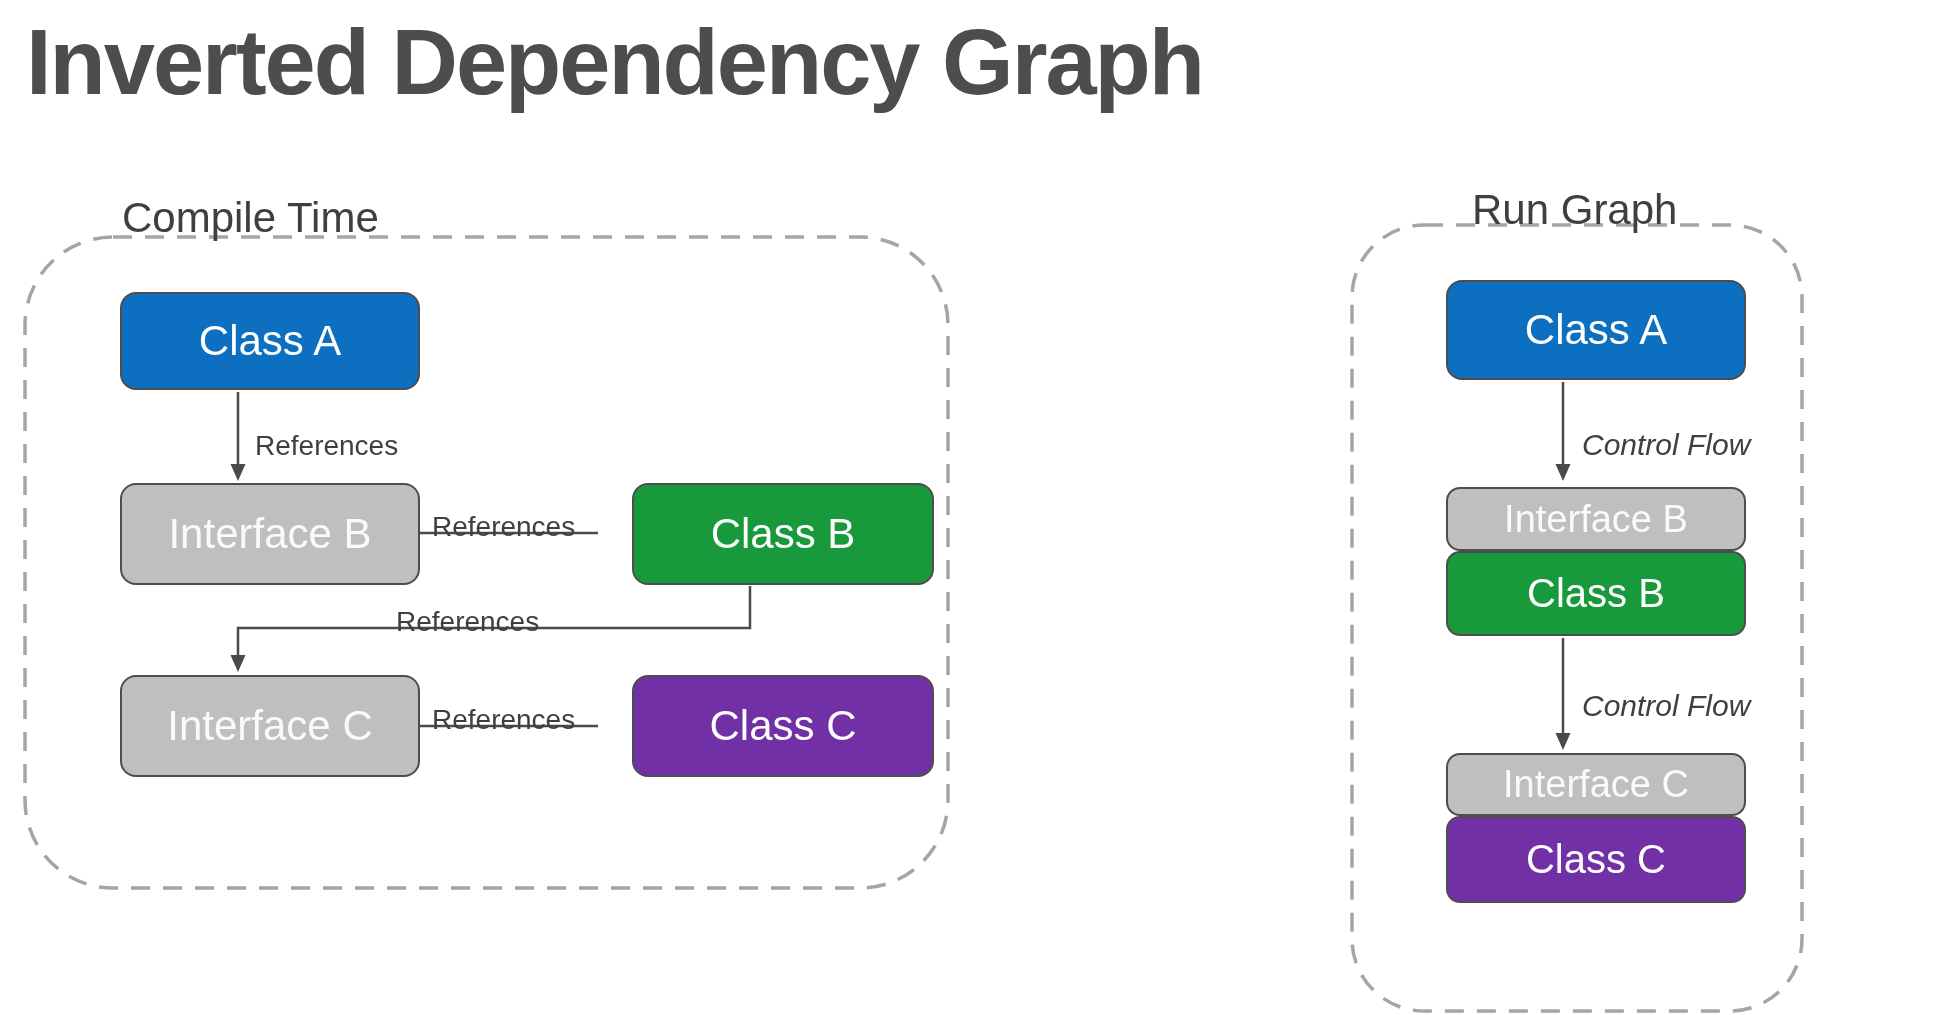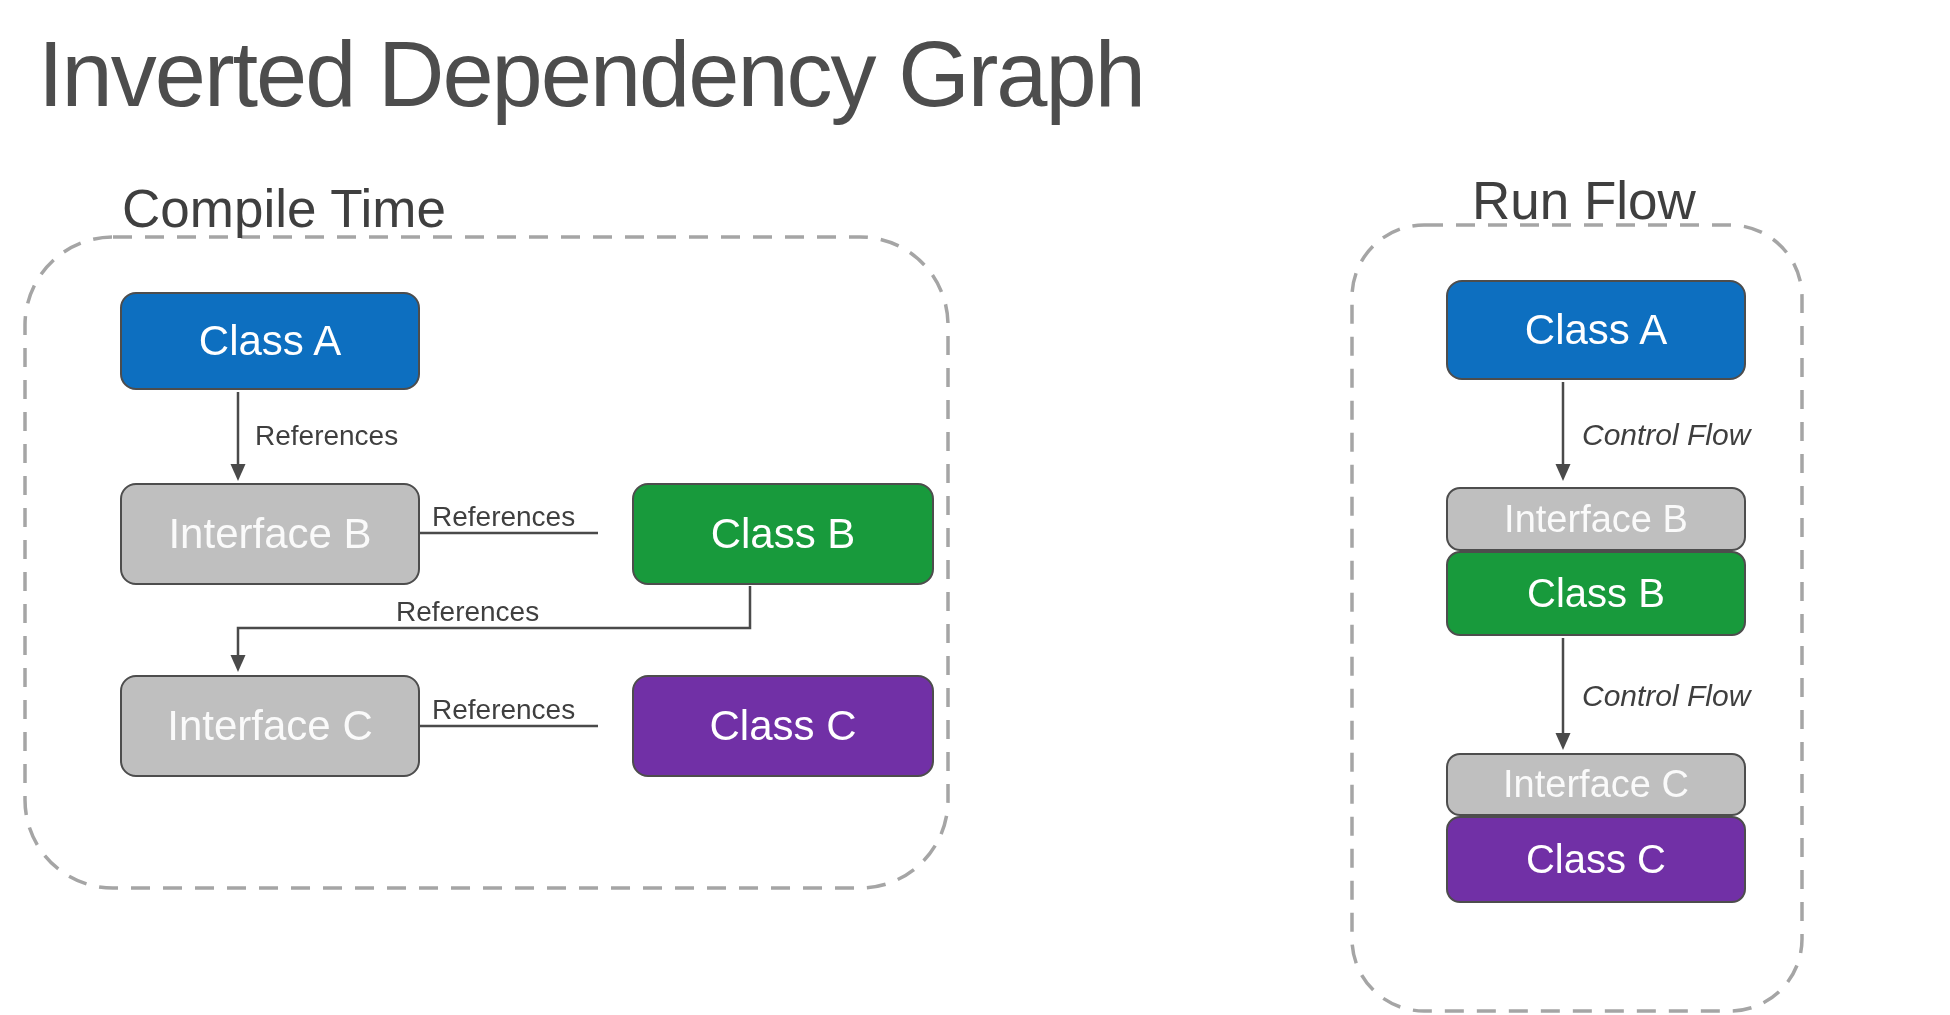--- a/index.html
+++ b/index.html
@@ -2,27 +2,27 @@
 <html style="--accent_blue: #0D6FC0; --accent_green: #189A3C; --accent_purple: #7130A6; --interface_gray: #BFBFBF; --node_border: #4D4D4D; --connector: #4A4A4A; --dashed_border: #A5A5A5; --label_text: #3F3F3F; --title_text: #4D4D4D;"><head>
 <meta charset="utf-8">
 <style>
   html,body{margin:0;padding:0;}
   body{
     width:1950px;height:1015px;position:relative;overflow:hidden;
     background:#ffffff;
     font-family:"Liberation Sans","DejaVu Sans",sans-serif;
   }
   .title{
-    position:absolute;left:26px;top:10px;margin:12px;
-    font-size:92px;font-weight:400;letter-spacing:-2px;
+    position:absolute;left:26px;top:10px;margin:0;
+    font-size:92px;font-weight:700;letter-spacing:-2px;
     color:var(--title_text,#4d4d4d);white-space:nowrap;
   }
   .section-label{
-    position:absolute;font-size:53px;font-weight:400;
-    color:var(--label_text,#3f3f3f);white-space:nowrap;
+    position:absolute;font-size:42px;font-weight:400;
+    color:var(--label_text,#3f3f3f);white-space:nowrap;margin-top:16px;
   }
   .overlay{position:absolute;left:0;top:0;width:1950px;height:1015px;}
   .dashed-rect{
     fill:none;stroke:var(--dashed_border,#a5a5a5);stroke-width:3.5;
     stroke-dasharray:19 13;
   }
   .conn{fill:none;stroke:var(--connector,#4a4a4a);stroke-width:2.5;}
   .arrowhead{fill:var(--connector,#4a4a4a);stroke:none;}
   .node{
     position:absolute;box-sizing:border-box;
@@ -32,20 +32,21 @@
   }
   .node.blue{background:var(--accent_blue,#0d6fc0);}
   .node.green{background:var(--accent_green,#189a3c);}
   .node.purple{background:var(--accent_purple,#7130a6);text-align:right;}
   .node.gray{background:var(--interface_gray,#bfbfbf);color:#fafafa;text-align:center;}
   .node.rt-interface{font-size:38px;border-radius:14px;}
   .node.rt-class{font-size:40px;border-radius:14px;}
   .edge-label{
     position:absolute;font-size:28px;color:var(--label_text,#3f3f3f);
     white-space:nowrap;
+    margin-top:10px;
   }
   .edge-label.flow{font-size:30px;font-style:italic;}
 </style>
 </head>
 <body>
 
 <div>
 
   <h1 class="title">Inverted Dependency Graph</h1>
 
@@ -67,21 +68,21 @@
     <path class="arrowhead" d="M391,726 L408,718.5 L408,733.5 Z"></path>
 
     <path class="conn" d="M1563,382 L1563,470"></path>
     <path class="arrowhead" d="M1563,481 L1555.5,464 L1570.5,464 Z"></path>
 
     <path class="conn" d="M1563,638 L1563,739"></path>
     <path class="arrowhead" d="M1563,750 L1555.5,733 L1570.5,733 Z"></path>
   </svg>
 
   <div class="section-label" style="left:122px;top:178px;">Compile Time</div>
-  <div class="section-label" style="left:1472px;top:170px;">Run Flow</div>
+  <div class="section-label" style="left:1472px;top:170px;">Run Graph</div>
 
   <div class="node blue" style="left:88px;top:292px;width:300px;height:98px;">Class A</div>
   <div class="node gray" style="left:88px;top:483px;width:300px;height:102px;">Interface B</div>
   <div class="node green" style="left:600px;top:483px;width:302px;height:102px;">Class B</div>
   <div class="node gray" style="left:88px;top:675px;width:300px;height:102px;">Interface C</div>
   <div class="node purple" style="left:600px;top:675px;width:302px;height:102px;">Class C</div>
 
   <div class="edge-label" style="left:255px;top:420px;">References</div>
   <div class="edge-label" style="left:432px;top:501px;">References</div>
   <div class="edge-label" style="left:396px;top:596px;">References</div>

